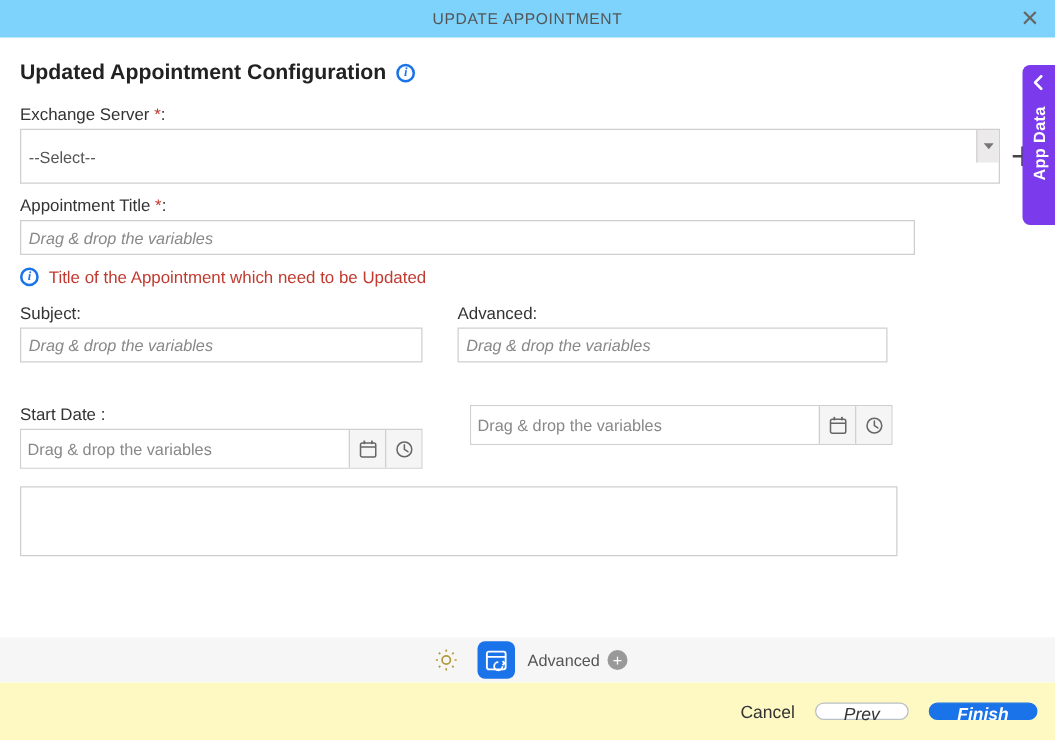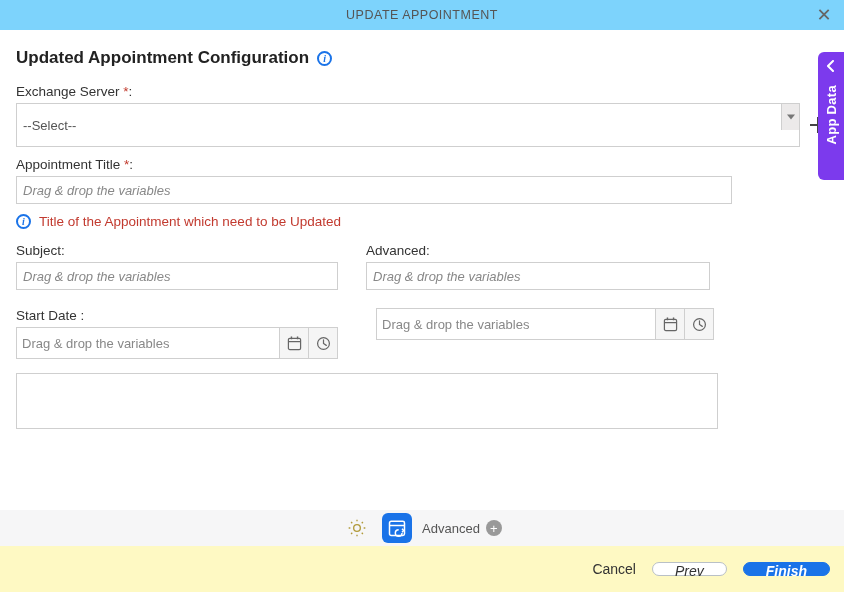--- a/index.html
+++ b/index.html
@@ -327,21 +327,21 @@
     <div class="col form-group">
       <label class="form-label">Subject:</label>
       <input class="text-input" style="width: 322px;" placeholder="Drag &amp; drop the variables">
     </div>
     <div class="col form-group">
       <label class="form-label">Advanced:</label>
       <input class="text-input" style="width: 344px;" placeholder="Drag &amp; drop the variables">
     </div>
   </div>
 
-  <div class="row-2" style="margin-top:8px">
+  <div class="row-2" style="margin-top:24px">
     <div class="col">
       <label class="form-label">Start Date :</label>
       <div class="date-row">
         <input placeholder="Drag &amp; drop the variables" style="">
         <div class="date-ico">
           <svg width="15" height="15" viewBox="0 0 16 16">
               <rect x="1.5" y="2.5" width="13" height="12" rx="1.5" fill="none" stroke="#666" stroke-width="1.3"></rect>
               <line x1="1.5" y1="6" x2="14.5" y2="6" stroke="#666" stroke-width="1.3"></line>
               <rect x="4" y="0.5" width="1.5" height="3" fill="#666"></rect>
               <rect x="10.5" y="0.5" width="1.5" height="3" fill="#666"></rect>

